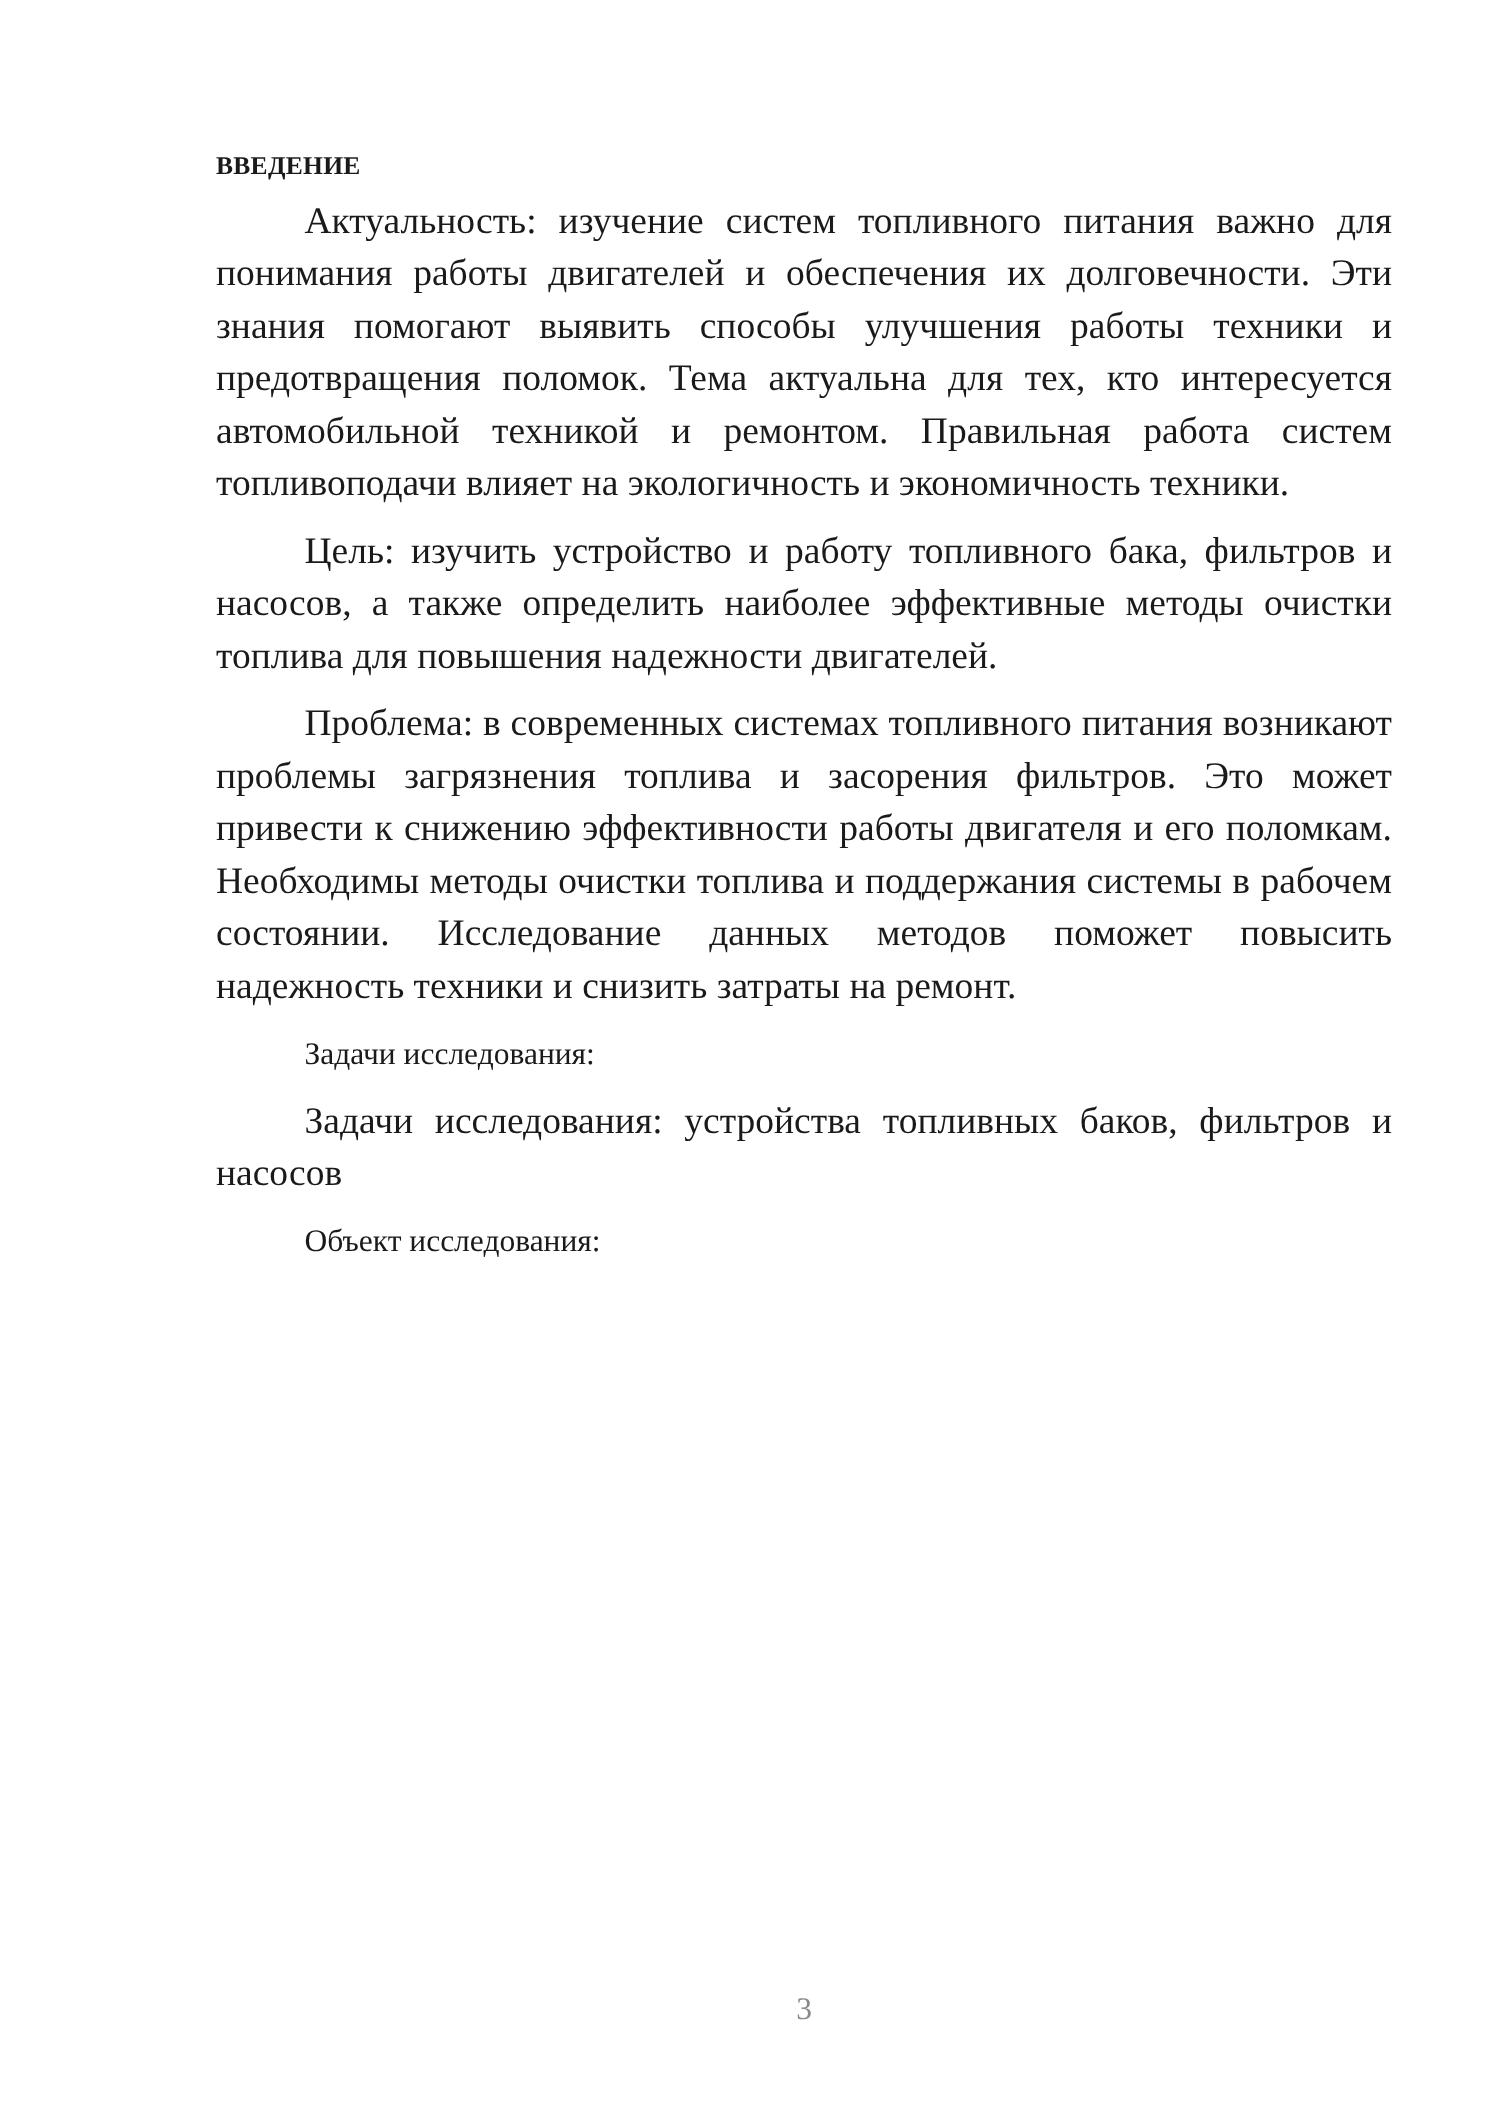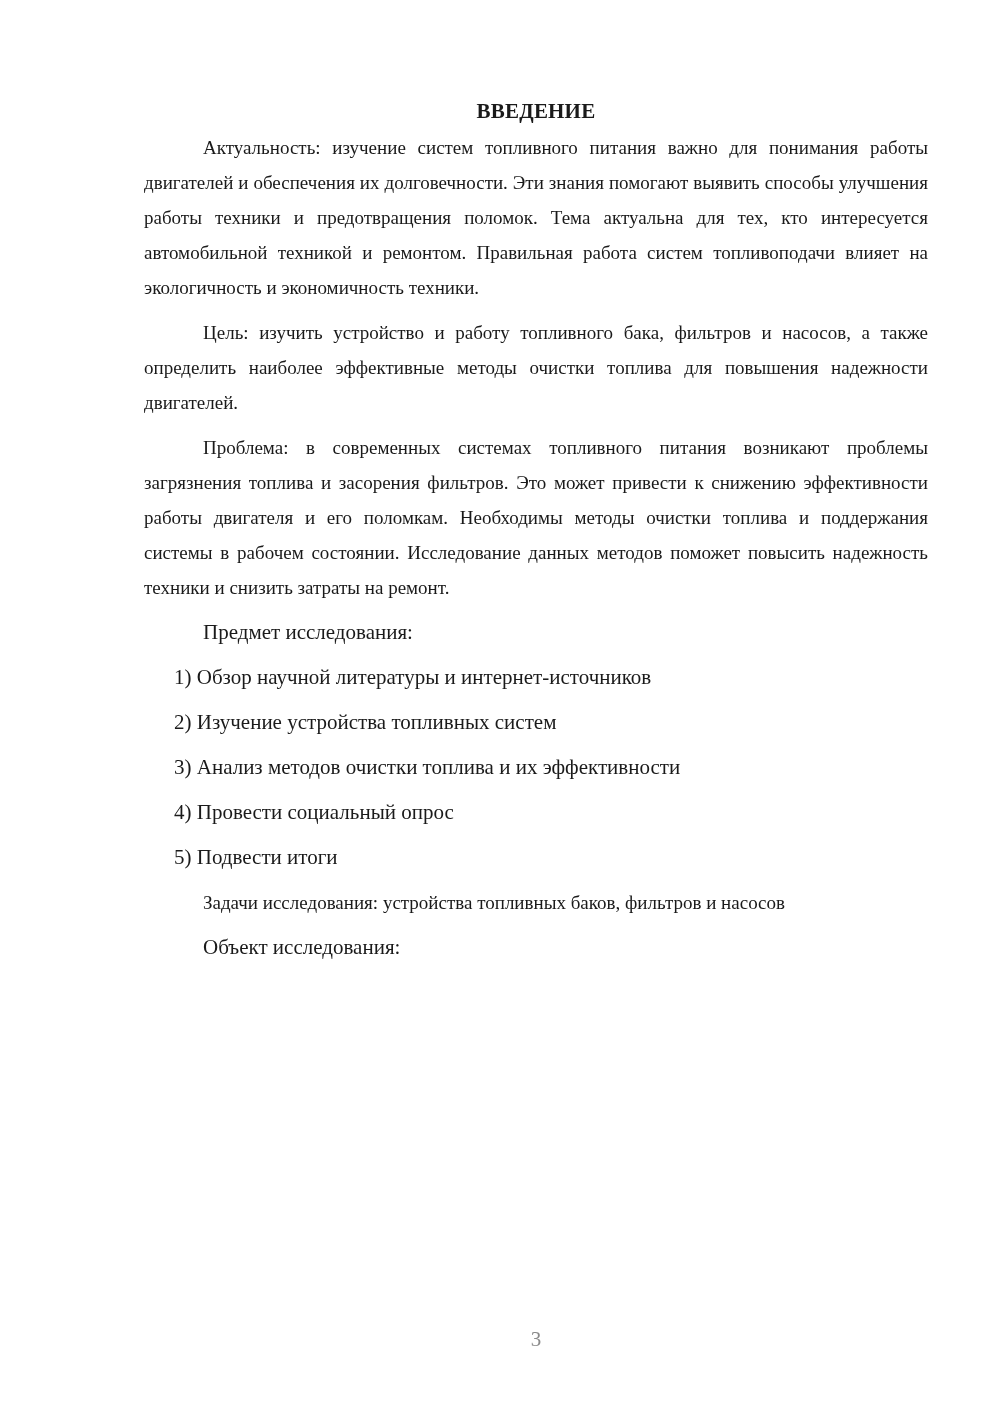--- a/index.html
+++ b/index.html
@@ -15,29 +15,28 @@
       font-family: "Liberation Serif", "DejaVu Serif", serif;
       color: #1a1a1a;
     }
     .page {
       position: absolute;
       left: 144px;
       top: 96px;
       width: 784px;
     }
     .title {
-      text-align: center;
       font-weight: bold;
-      font-size: 21px;
+      font-size: 17px;
       line-height: 30px;
       margin: 0 0 4px 0;
       letter-spacing: 0.2px;
     }
     .para {
-      font-size: 19px;
+      font-size: 25px;
       line-height: 35px;
       text-align: justify;
       text-indent: 59px;
       margin: 0 0 10px 0;
     }
     .plain {
       font-size: 21px;
       line-height: 35px;
       text-indent: 59px;
       margin: 0 0 10px 0;
@@ -69,29 +68,22 @@
 
 <div class="page">
   <h1 class="title">ВВЕДЕНИЕ</h1>
 
   <p class="para">Актуальность: изучение систем топливного питания важно для понимания работы двигателей и обеспечения их долговечности. Эти знания помогают выявить способы улучшения работы техники и предотвращения поломок. Тема актуальна для тех, кто интересуется автомобильной техникой и ремонтом. Правильная работа систем топливоподачи влияет на экологичность и экономичность техники.</p>
 
   <p class="para">Цель: изучить устройство и работу топливного бака, фильтров и насосов, а также определить наиболее эффективные методы очистки топлива для повышения надежности двигателей.</p>
 
   <p class="para">Проблема: в современных системах топливного питания возникают проблемы загрязнения топлива и засорения фильтров. Это может привести к снижению эффективности работы двигателя и его поломкам. Необходимы методы очистки топлива и поддержания системы в рабочем состоянии. Исследование данных методов поможет повысить надежность техники и снизить затраты на ремонт.</p>
 
-  <p class="plain">Предмет исследования:</p>
+  <p class="plain">Задачи исследования:</p>
 
-  <ul class="tasks">
-    <li class="task">1) Обзор научной литературы и интернет-источников</li>
-    <li class="task">2) Изучение устройства топливных систем</li>
-    <li class="task">3) Анализ методов очистки топлива и их эффективности</li>
-    <li class="task">4) Провести социальный опрос</li>
-    <li class="task">5) Подвести итоги</li>
-  </ul>
 
   <p class="para">Задачи исследования: устройства топливных баков, фильтров и насосов</p>
 
 
 
   <p class="plain">Объект исследования:</p>
 </div>
 
 <div class="page-number">3</div>
 

